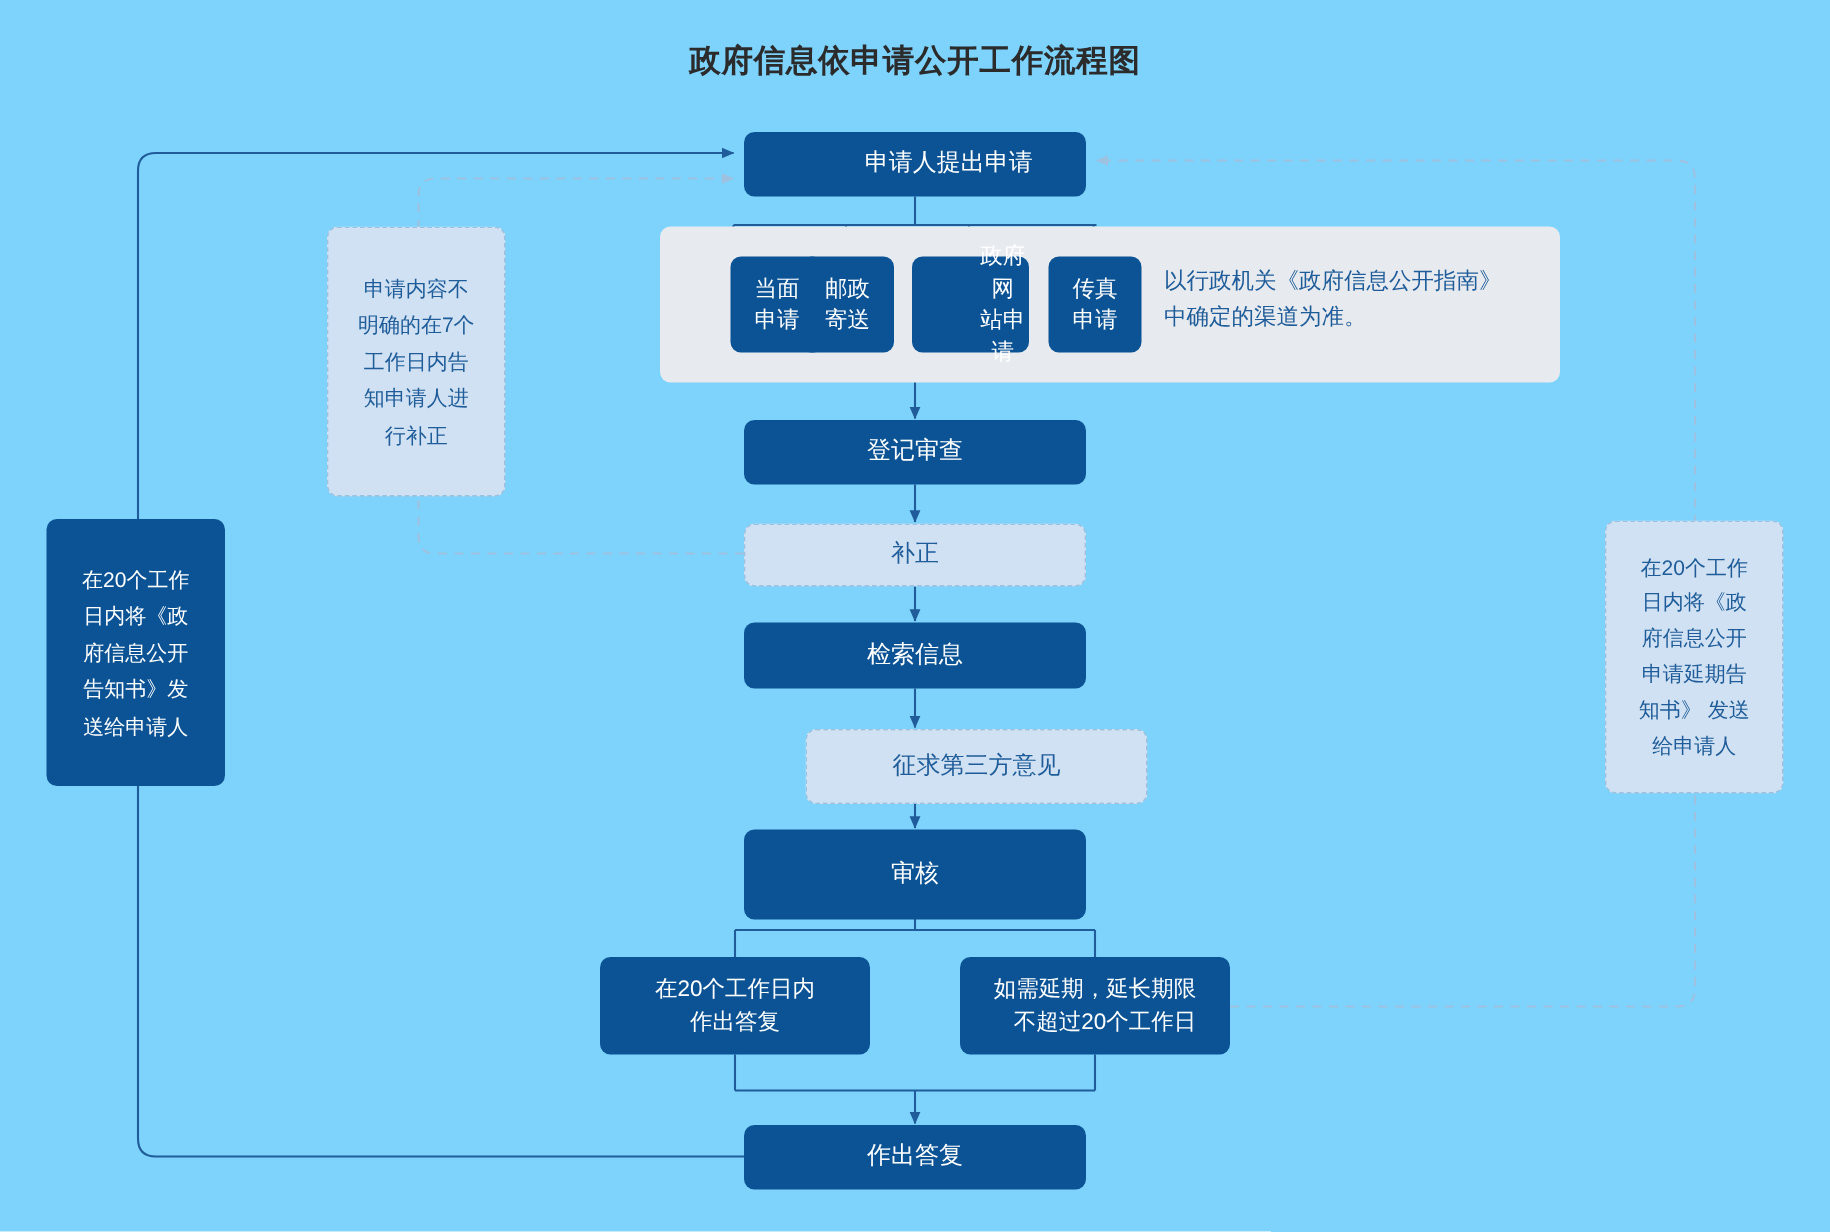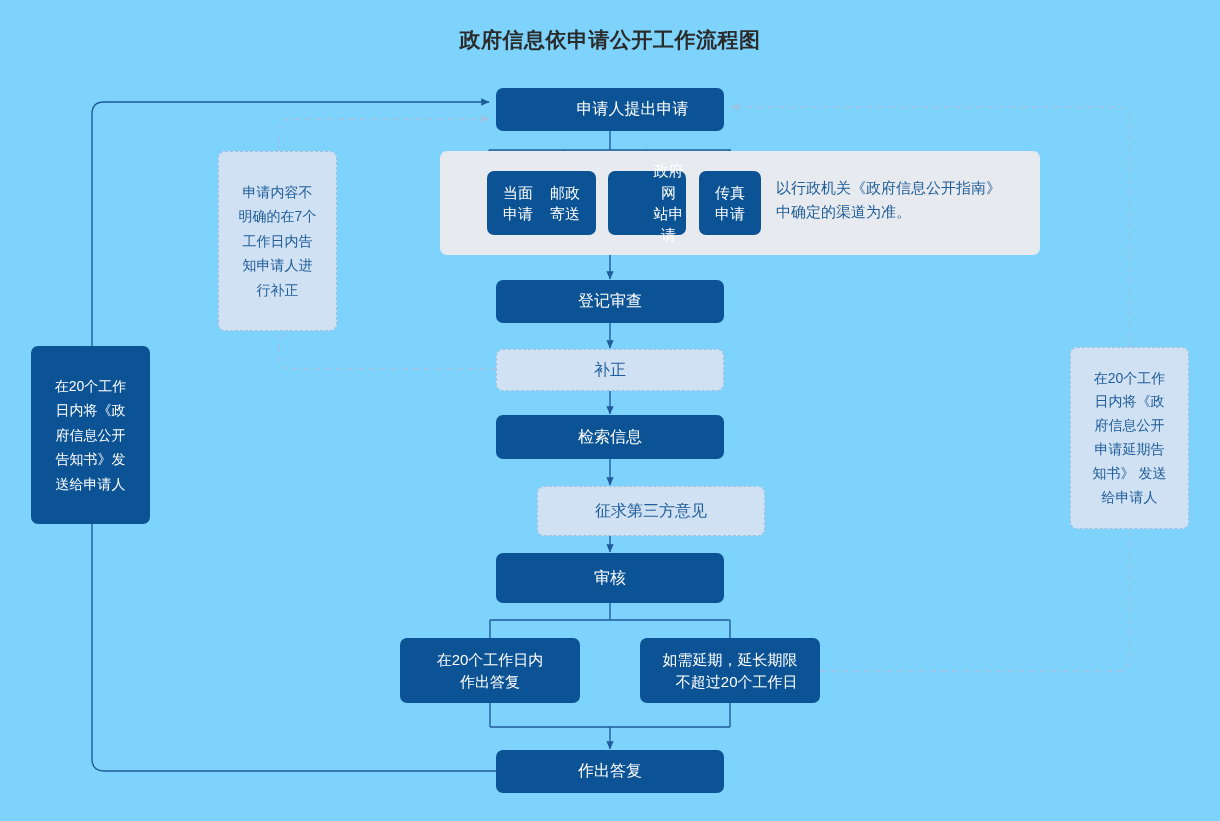--- a/index.html
+++ b/index.html
@@ -168,21 +168,21 @@
 申请</div>
 
   <div class="node dark f16" style="left:496px; top:280px; width:228px; height:43px;">登记审查</div>
 
   <div class="node light f16" style="left:496px; top:349px; width:228px; height:42px;">补正</div>
 
   <div class="node dark f16" style="left:496px; top:415px; width:228px; height:44px;">检索信息</div>
 
   <div class="node light f16" style="left:496px; top:486px; width:228px; height:50px;margin-left:41px;">征求第三方意见</div>
 
-  <div class="node dark f16" style="left:496px; top:553px; width:228px; height:50px;">审核</div>
+  <div class="node dark f16" style="left:496px; top:553px; width:228px; height:60px;">审核</div>
 
   <div class="node dark f15" style="left:400px; top:638px; width:180px; height:65px;">在20个工作日内
 作出答复</div>
 
   <div class="node dark f15" style="left:640px; top:638px; width:180px; height:65px;text-align:right;">如需延期，延长期限
 不超过20个工作日</div>
 
   <div class="node dark f16" style="left:496px; top:750px; width:228px; height:43px;">作出答复</div>
 
   <div class="node light f14" style="left:218px; top:151px; width:119px; height:180px; line-height:1.75;">申请内容不

